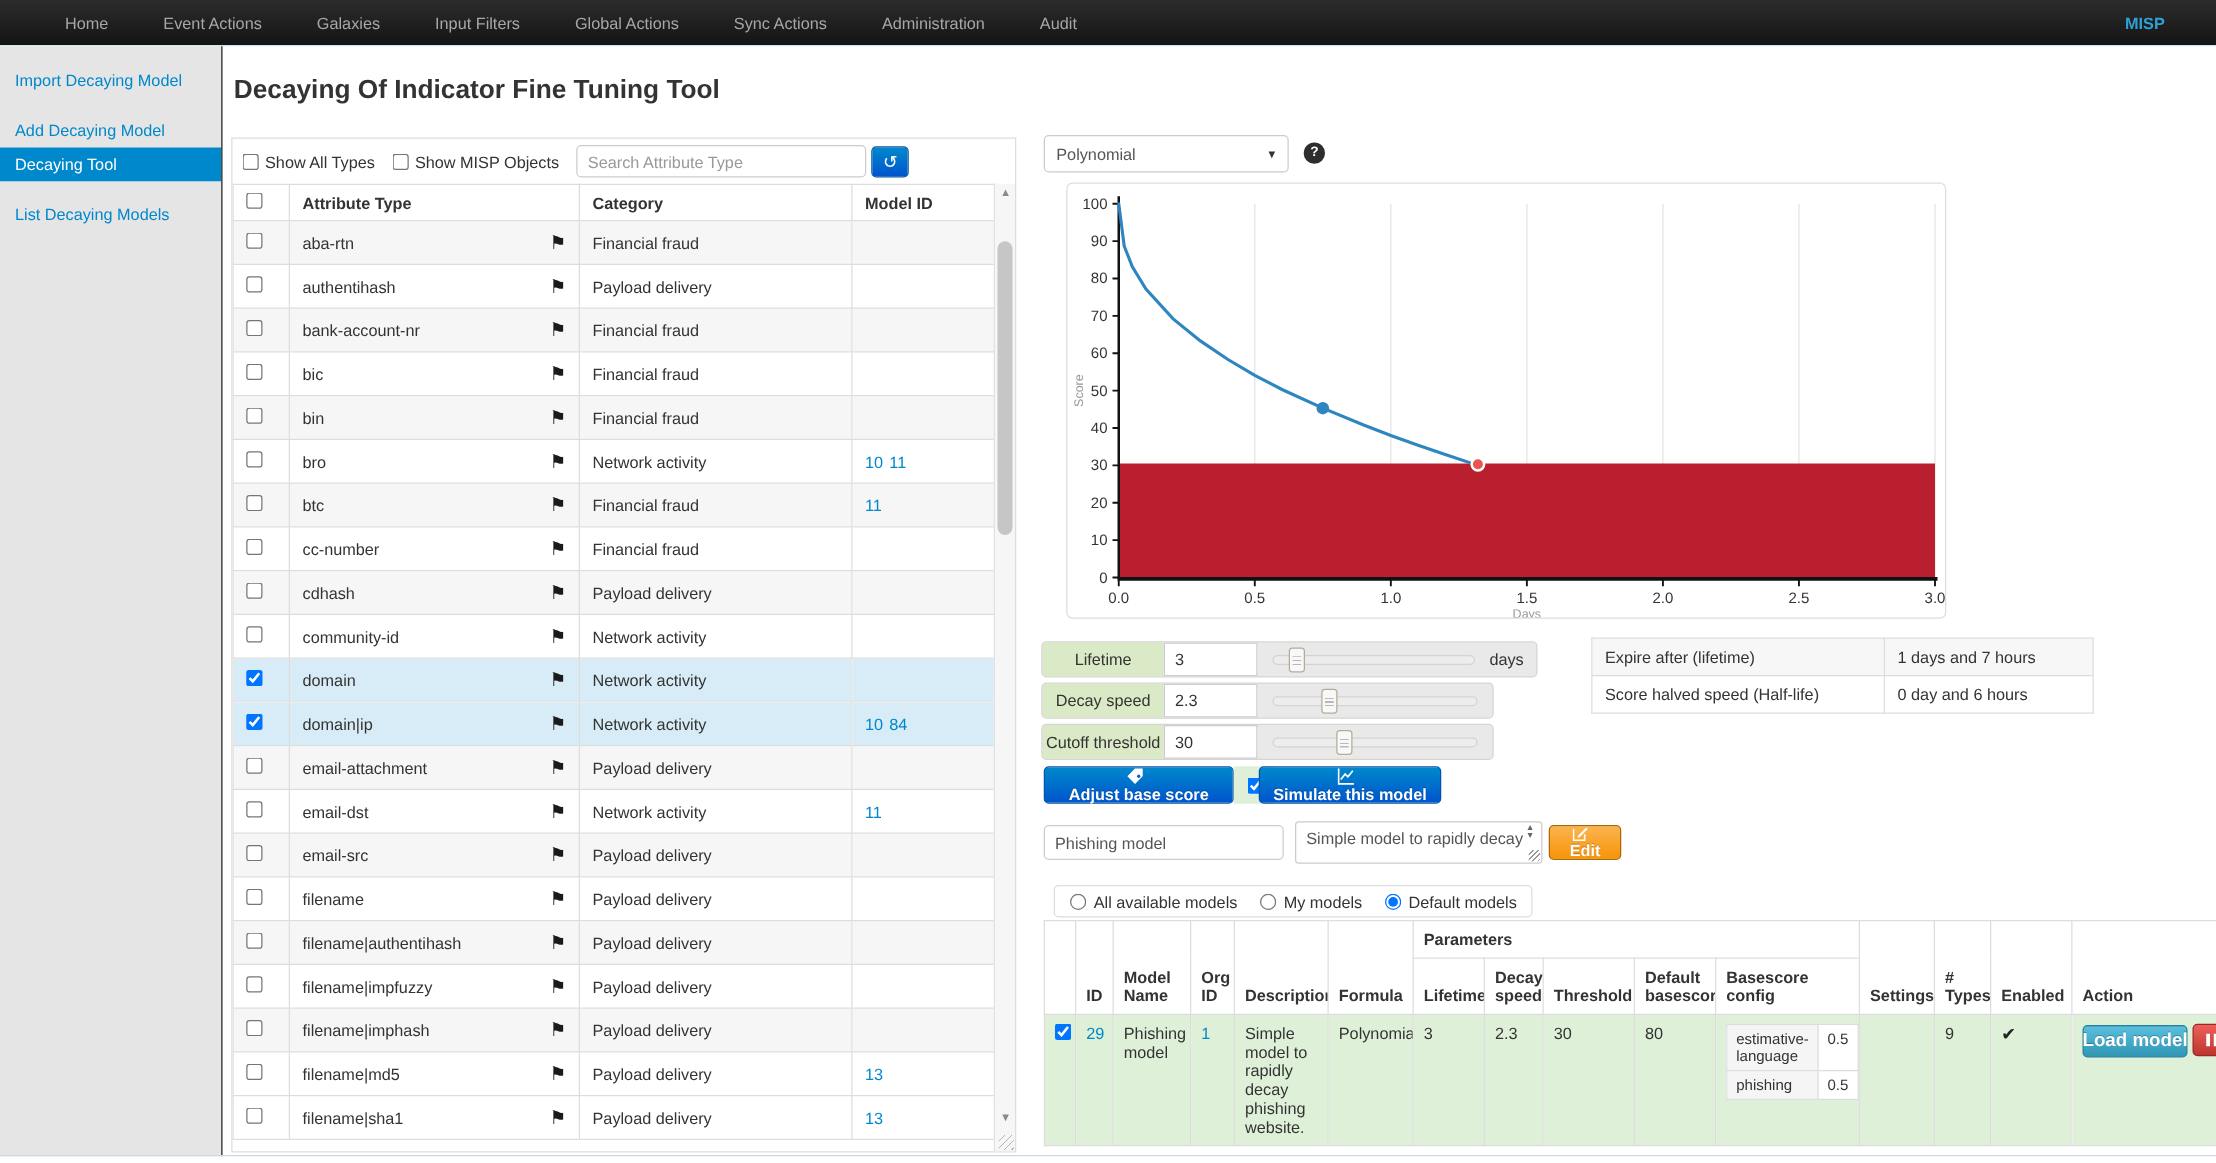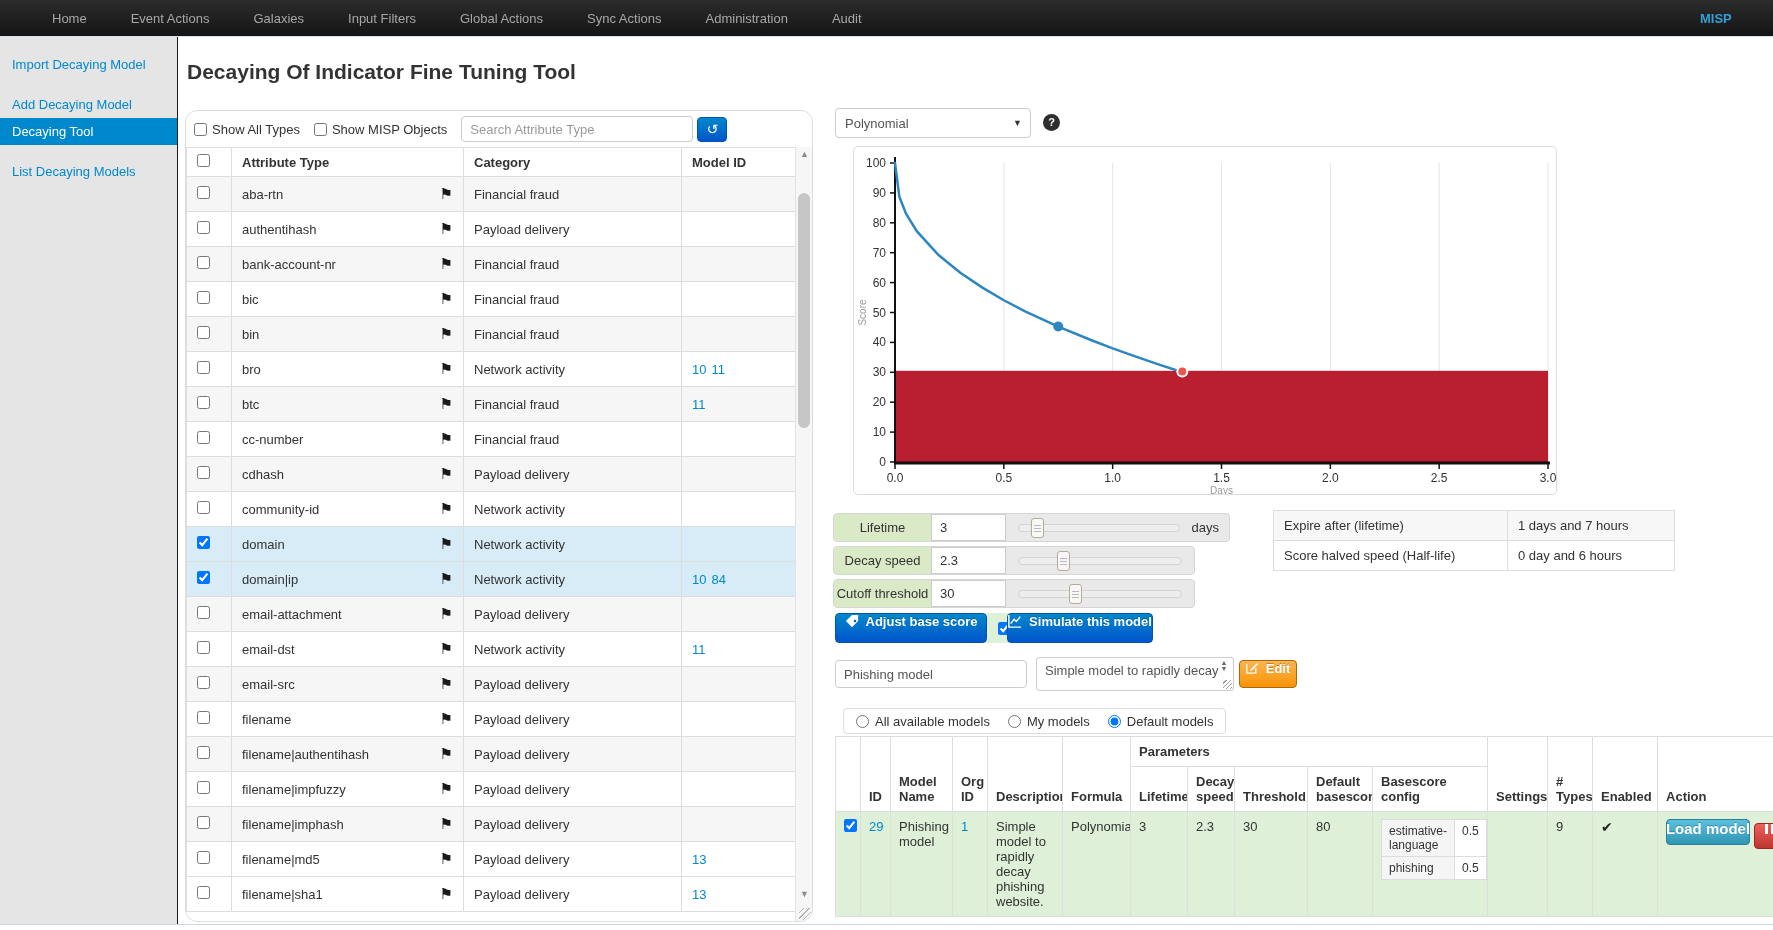--- a/index.html
+++ b/index.html
@@ -22,21 +22,21 @@
   .side-link.active { background:#0088cc; color:#fff; }
   .side-hr { border-top:1px solid #e5e5e5; margin:6px 0; }
   .sidebar { padding-top:14px; }
 
   .footer-line { position:absolute; left:0; top:924px; width:1773px; height:1px; background:#cdd9e2; }
 
   
   .page-title { position:absolute; left:187px; top:60px; font-size:21px; font-weight:bold; color:#333; }
 
   .attr-panel { position:absolute; left:185px; top:110px; width:628px; height:812px;
-    border:1px solid #ddd; border-radius:12px; background:#fff; overflow:hidden; }
+    border:1px solid #ddd; border-radius:0; background:#fff; overflow:hidden; }
   .filter-bar { height:36px; display:flex; align-items:center; padding:0 8px; }
   .filter-check { display:flex; align-items:center; margin-right:14px; }
   .filter-check input { margin-right:5px; }
   .search-input { width:232px; height:26px; border:1px solid #ccc; border-radius:4px;
     padding:0 8px; color:#555; font-size:13px; outline:none; }
   .search-input::placeholder { color:#999; }
   .refresh-btn { width:30px; height:25px; margin-left:4px; border:1px solid #0055aa; border-radius:4px;
     background:linear-gradient(#0088cc,#0055cc); color:#fff; font-size:14px; line-height:22px;
     text-align:center; cursor:pointer; }
 
@@ -82,22 +82,22 @@
   .slider-track { position:absolute; top:10px; left:0; right:0; height:8px; background:#ededed;
     border:1px solid #d3d3d3; border-radius:4px; }
   .slider-handle { position:absolute; top:4px; width:13px; height:20px; background:#f8f8f8;
     border:1px solid #b6ab95; border-radius:3px; cursor:pointer;
     display:flex; align-items:center; justify-content:center; }
   .slider-handle i { display:block; width:7px; height:7px;
     background:repeating-linear-gradient(#b9b9b9 0 1px, transparent 1px 3px); }
   .ctrl-suffix { display:flex; align-items:center; margin-right:10px; color:#333; }
 
   .btn { border-radius:4px; color:#fff; font-weight:bold; font-size:13px; cursor:pointer;
-    display:inline-flex; align-items:flex-start; justify-content:center;
-    text-shadow:0 -1px 0 rgba(0,0,0,.25); }
+    display:inline-flex; align-items:center; justify-content:center;
+    text-shadow:0 -1px 0 rgba(0,0,0,.25);flex-direction:column; }
   .btn-primary { background:linear-gradient(#0088cc,#0055cc); border:1px solid #0055aa; }
   .adjust-wrap { position:absolute; left:835px; top:613px; height:30px; display:flex; }
   .adjust-btn { width:152px; height:30px; }
   .adjust-cb-box { width:34px; height:30px; background:#dff0d8; border-radius:0 4px 4px 0;
     display:flex; align-items:center; justify-content:center; }
   .simulate-btn { position:absolute; left:1007px; top:613px; width:146px; height:30px; }
   .btn .ico { margin-right:7px; display:inline-flex; }
 
   .summary-table { position:absolute; left:1273px; top:510px; width:402px; border-collapse:collapse; }
   .summary-table td { border:1px solid #ddd; padding:7px 10px; font-size:13px; color:#333; }

